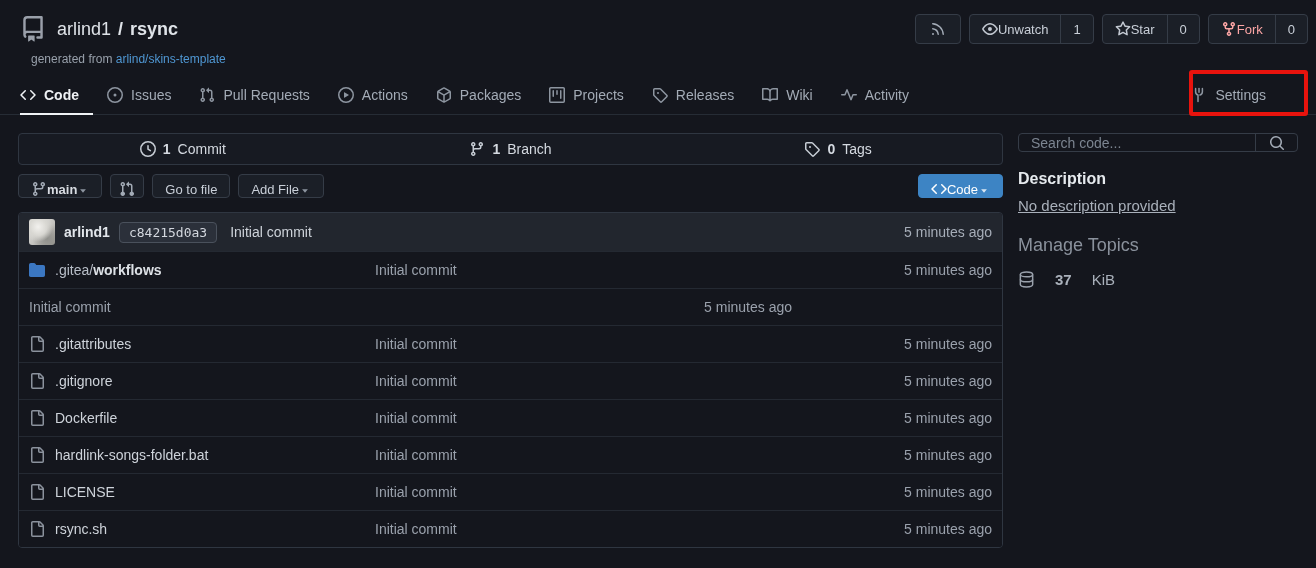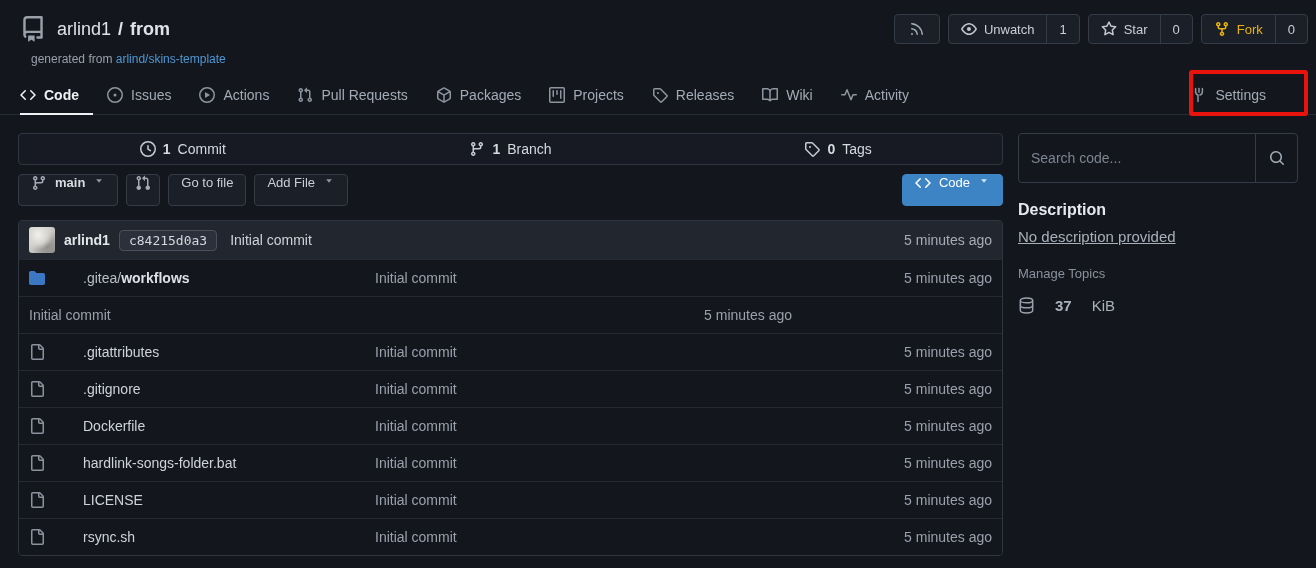--- a/index.html
+++ b/index.html
@@ -29,23 +29,23 @@
 
   .header-actions { display: flex; gap: 8px; }
   .icon-btn {
     width: 46px; height: 30px; display: flex; align-items: center; justify-content: center;
     background: #1b1f27; border: 1px solid #353c47; border-radius: 4px; color: #a3abb6;
   }
   .btn-group {
     display: flex; height: 30px; background: #1b1f27;
     border: 1px solid #353c47; border-radius: 4px; overflow: hidden;
   }
-  .bg-main { display: flex; align-items: center; gap: 7px; padding: 0 12px; font-size: 13px; color: #c9cfd8; }
+  .bg-main { display: flex; align-items: center; padding: 0 12px; font-size: 13px; color: #c9cfd8; }
   .bg-main .i { color: #c0c6cf; }
-  .bg-main.disabled, .bg-main.disabled .i { color: #eab308; }
+  .bg-main.disabled, .bg-main.disabled .i { color: #fca5a5; }
   .bg-count { display: flex; align-items: center; padding: 0 12px; border-left: 1px solid #353c47; font-size: 13px; color: #c9cfd8; }
 
   
   .nav-row {
     position: relative; height: 39px; padding: 0 8px 0 20px;
     border-bottom: 1px solid #262c35;
     display: flex; align-items: stretch;
   }
   .tab {
     display: flex; align-items: center; gap: 8px; padding: 0 14px;
@@ -77,21 +77,21 @@
   .stat-cell {
     flex: 1; display: flex; align-items: center; justify-content: center; gap: 7px;
     font-size: 14px; color: #d4d9e0; cursor: pointer;
   }
   .stat-cell .i { color: #c6ccd4; }
   .stat-cell b { font-weight: 700; }
   .stat-cell span.lbl { font-weight: 400; color: #d4d9e0; text-align: center; }
 
   .toolbar { margin-top: 9px; display: flex; gap: 8px; align-items: center; }
   .btn {
-    height: 32px; display: flex; align-items: flex-start; gap: 8px; padding: 0 12px;
+    height: 24px; display: flex; align-items: flex-end; padding: 0 12px;
     background: #1b1f27; border: 1px solid #353c47; border-radius: 4px;
     font-size: 13px; color: #c9cfd8; cursor: pointer;
   }
   .btn .i { color: #a3abb6; }
   .btn .caret { color: #8d95a0; }
   .btn-branch .branch-name { font-weight: 700; color: #d8dce2; }
   .btn-icon-only { padding: 0 8px; }
   .btn-code {
     margin-left: auto; background: #3d84c4; border-color: #3d84c4; color: #fff;
   }
@@ -119,45 +119,45 @@
   .commit-age { margin-left: auto; font-size: 14px; color: #a6adb8; }
 
   .file-row {
     height: 37px; display: grid; grid-template-columns: 346px 1fr 200px;
     align-items: center; padding: 0 10px; border-top: 1px solid #242932;
     background: #14161d;
   }
   .file-name-cell { display: flex; align-items: center; gap: 10px; min-width: 0; }
   .file-name-cell .i-folder { color: #3b77c2; }
   .file-name-cell .i-file { color: #8b929d; }
-  .fname { font-size: 14px; color: #ced3da; white-space: nowrap; cursor: pointer; margin-left: 28px; }
+  .fname { font-size: 14px; color: #ced3da; white-space: nowrap; cursor: pointer; }
   .fname .prefix { color: #b8bec8; font-weight: 400; }
   .file-row.is-folder .fname .main { font-weight: 700; color: #dde1e6; }
   .file-msg { font-size: 14px; color: #9aa1ac; cursor: pointer; }
   .file-age { font-size: 14px; color: #9aa1ac; text-align: right; cursor: pointer; }
 
   
   .search-box {
-    height: 50px; border: 1px solid #353c47; border-radius: 4px;
+    height: 19px; border: 1px solid #353c47; border-radius: 4px;
     display: flex; align-items: stretch; overflow: hidden;
   }
   .search-input {
     flex: 1; background: transparent; border: none; outline: none;
     color: #c9cfd8; font-size: 14px; padding: 0 12px;
     font-family: "Liberation Sans", sans-serif;
   }
   .search-input::placeholder { color: #7c8591; }
   .search-btn {
     width: 42px; border-left: 1px solid #353c47; display: flex; align-items: center; justify-content: center;
     background: transparent; border-top: none; border-right: none; border-bottom: none;
     color: #a3abb6; cursor: pointer;
   }
   .desc-title { margin-top: 18px; font-size: 16px; font-weight: 700; color: #e6eaee; }
   .desc-text { margin-top: 9px; font-size: 15px; color: #a9b0ba; text-decoration: underline; }
-  .manage-topics { display: inline-block; margin-top: 21px; font-size: 13px; color: #8a919c; cursor: pointer; }
+  .manage-topics { display: inline-block; margin-top: 21px; font-size: 18px; color: #8a919c; cursor: pointer; }
   .size-row { margin-top: 15px; display: flex; align-items: center; gap: 20px; font-size: 15px; color: #a9b0ba; }
   .size-row .i { color: #9aa1ac; }
   .size-row b { font-weight: 700; color: #aab1bb; }
 </style>
 </head>
 <body>
 
 <svg width="0" height="0" style="position:absolute">
   <defs>
     <symbol id="ic-repo" viewBox="0 0 16 16">
@@ -246,21 +246,21 @@
   <div class="repo-block">
     <div class="row1">
       <span class="repo-icon">
           <svg width="26" height="26">
             <use href="#ic-repo"></use>
           </svg>
         </span>
       <span class="repo-title">
         <span class="owner">arlind1</span>
         <span class="sep">/</span>
-        <span class="name">from</span>
+        <span class="name">rsync</span>
       </span>
     </div>
     <div class="generated-line">
       <span>generated from</span>
       <a>arlind/skins-template</a>
     </div>
   </div>
 
   <div class="header-actions">
     <div class="icon-btn">
@@ -319,32 +319,32 @@
     <span class="i">
         <svg width="16" height="16">
           <use href="#ic-issue"></use>
         </svg>
       </span>
     <span>Issues</span>
   </div>
   <div class="tab">
     <span class="i">
         <svg width="16" height="16">
+          <use href="#ic-pr"></use>
+        </svg>
+      </span>
+    <span>Pull Requests</span>
+  </div>
+  <div class="tab">
+    <span class="i">
+        <svg width="16" height="16">
           <use href="#ic-play"></use>
         </svg>
       </span>
     <span>Actions</span>
-  </div>
-  <div class="tab">
-    <span class="i">
-        <svg width="16" height="16">
-          <use href="#ic-pr"></use>
-        </svg>
-      </span>
-    <span>Pull Requests</span>
   </div>
   <div class="tab">
     <span class="i">
         <svg width="16" height="16">
           <use href="#ic-package"></use>
         </svg>
       </span>
     <span>Packages</span>
   </div>
   <div class="tab">

